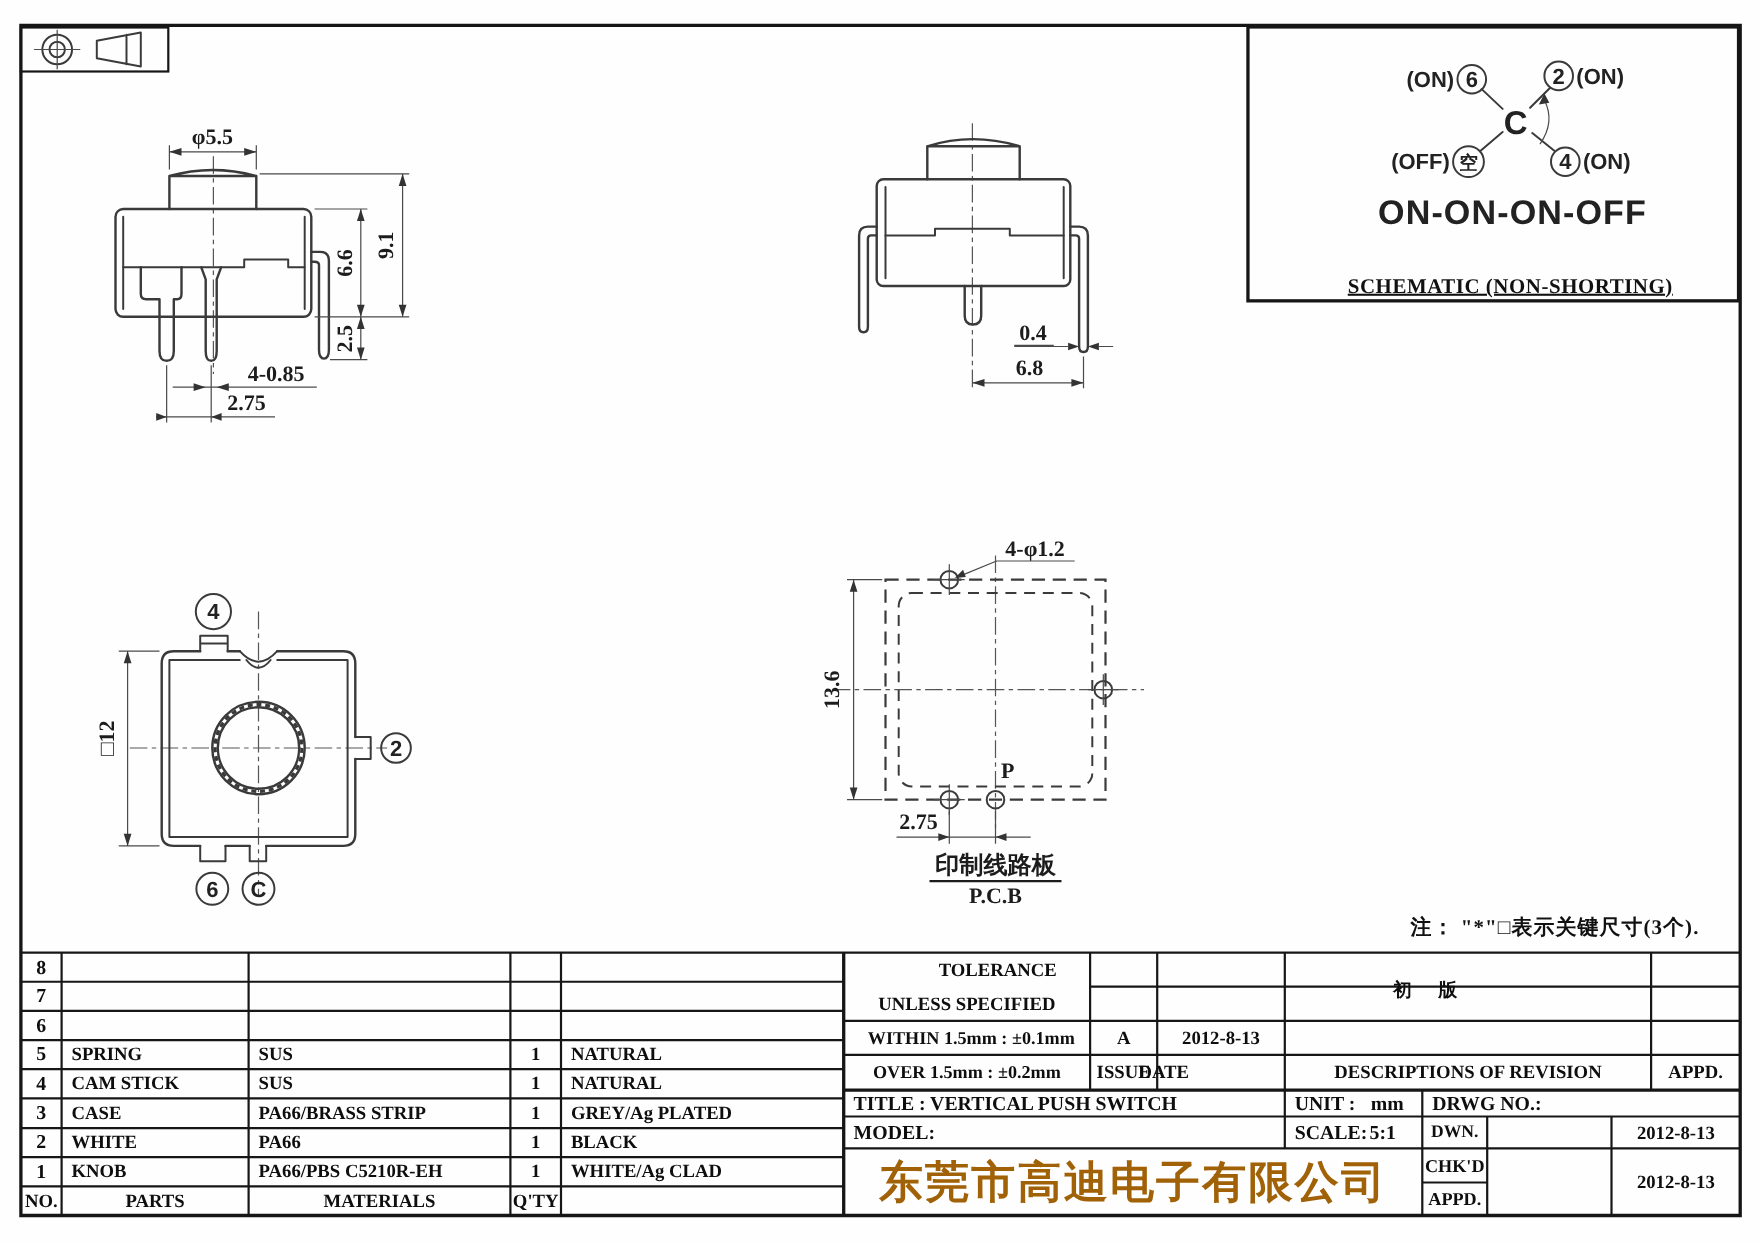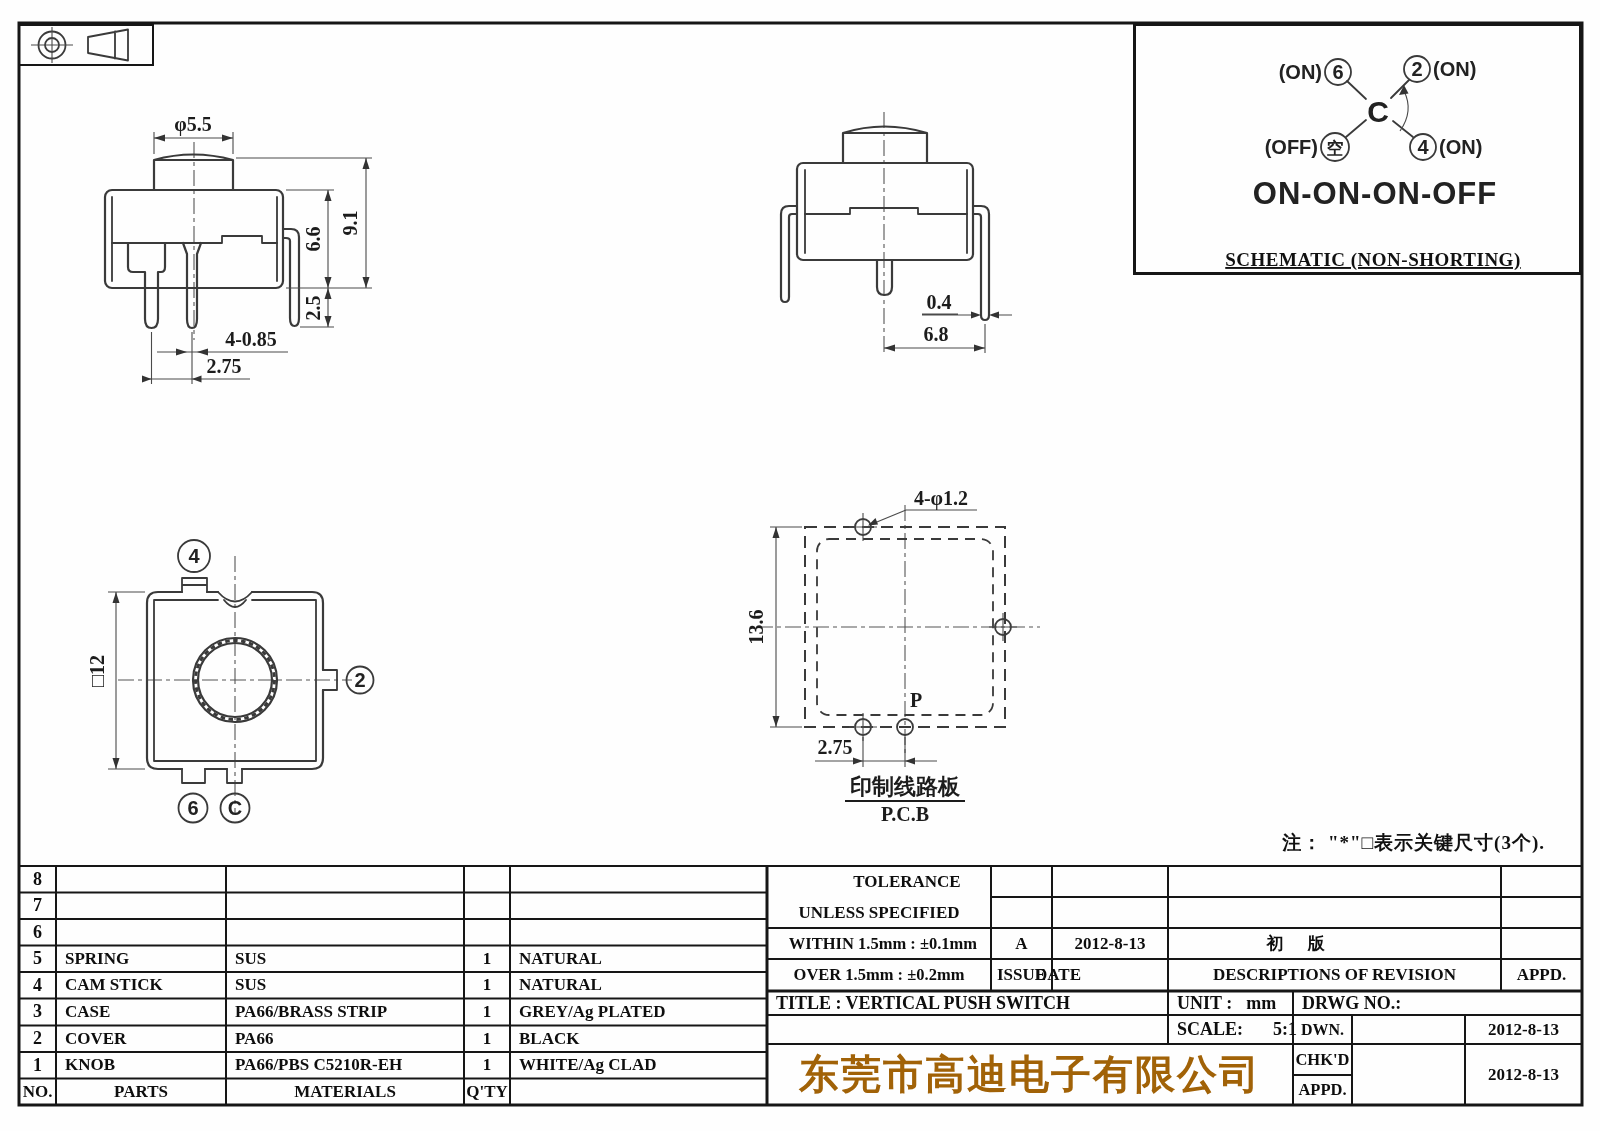--- a/index.html
+++ b/index.html
@@ -262,21 +262,21 @@
   <div class="cell c-l" style="left:56px;top:972px;width:170px;height:26px">CAM STICK</div>
   <div class="cell c-l" style="left:226px;top:972px;width:238px;height:26px">SUS</div>
   <div class="cell c-c" style="left:464px;top:972px;width:46px;height:26px">1</div>
   <div class="cell c-l" style="left:510px;top:972px;width:257px;height:26px">NATURAL</div>
   <div class="cell c-c" style="left:19px;top:998px;width:37px;height:27px;font-size:18px">3</div>
   <div class="cell c-l" style="left:56px;top:998px;width:170px;height:27px">CASE</div>
   <div class="cell c-l" style="left:226px;top:998px;width:238px;height:27px">PA66/BRASS STRIP</div>
   <div class="cell c-c" style="left:464px;top:998px;width:46px;height:27px">1</div>
   <div class="cell c-l" style="left:510px;top:998px;width:257px;height:27px">GREY/Ag PLATED</div>
   <div class="cell c-c" style="left:19px;top:1025px;width:37px;height:27px;font-size:18px">2</div>
-  <div class="cell c-l" style="left:56px;top:1025px;width:170px;height:27px">COVER</div>
+  <div class="cell c-l" style="left:56px;top:1025px;width:170px;height:27px">WHITE</div>
   <div class="cell c-l" style="left:226px;top:1025px;width:238px;height:27px">PA66</div>
   <div class="cell c-c" style="left:464px;top:1025px;width:46px;height:27px">1</div>
   <div class="cell c-l" style="left:510px;top:1025px;width:257px;height:27px">BLACK</div>
   <div class="cell c-c" style="left:19px;top:1052px;width:37px;height:26px;font-size:18px">1</div>
   <div class="cell c-l" style="left:56px;top:1052px;width:170px;height:26px">KNOB</div>
   <div class="cell c-l" style="left:226px;top:1052px;width:238px;height:26px">PA66/PBS C5210R-EH</div>
   <div class="cell c-c" style="left:464px;top:1052px;width:46px;height:26px">1</div>
   <div class="cell c-l" style="left:510px;top:1052px;width:257px;height:26px">WHITE/Ag CLAD</div>
 
   <div class="cell c-c" style="left:19px;top:1078px;width:37px;height:27px">NO.</div>
@@ -284,36 +284,37 @@
   <div class="cell c-c" style="left:226px;top:1078px;width:238px;height:27px">MATERIALS</div>
   <div class="cell c-c" style="left:464px;top:1078px;width:46px;height:27px">Q'TY</div>
 
   <div class="cell c-c" style="left:795px;top:866px;width:224px;height:31px">TOLERANCE</div>
   <div class="cell c-c" style="left:767px;top:897px;width:224px;height:31px">UNLESS  SPECIFIED</div>
   <div class="cell c-c" style="left:775px;top:928px;width:216px;height:31px;font-size:16.5px">WITHIN 1.5mm : ±0.1mm</div>
   <div class="cell c-c" style="left:767px;top:959px;width:224px;height:32px;font-size:16.5px">OVER 1.5mm : ±0.2mm</div>
 
   <div class="cell c-c" style="left:991px;top:928px;width:61px;height:31px">A</div>
   <div class="cell c-c" style="left:1052px;top:928px;width:116px;height:31px">2012-8-13</div>
-  <div class="cell c-c" style="left:1168px;top:928px;width:265px;height:31px;letter-spacing:10px">初 版</div>
+  <div class="cell c-c" style="left:1168px;top:884px;width:265px;height:31px;letter-spacing:10px">初 版</div>
   <div class="cell c-c" style="left:991px;top:959px;width:61px;height:32px">ISSUE</div>
   <div class="cell c-c" style="left:989px;top:959px;width:138px;height:32px">DATE</div>
   <div class="cell c-c" style="left:1168px;top:959px;width:333px;height:32px">DESCRIPTIONS OF REVISION</div>
   <div class="cell c-c" style="left:1501px;top:959px;width:81px;height:32px">APPD.</div>
 
   <div class="cell c-l" style="left:767px;top:991px;width:401px;height:24px;font-size:18px;gap:4px">
     <span>TITLE :</span>
     <span>VERTICAL PUSH SWITCH</span>
   </div>
   <div class="cell c-l" style="left:1168px;top:991px;width:125px;height:24px;font-size:18px;gap:14px">
     <span>UNIT :</span>
     <span>mm</span>
   </div>
   <div class="cell c-l" style="left:1293px;top:991px;width:289px;height:24px;font-size:18px">DRWG NO.:</div>
-  <div class="cell c-l" style="left:1168px;top:1015px;width:125px;height:28px;font-size:18px;gap:30px">
+  <div class="cell c-l" style="left:767px;top:1015px;width:401px;height:28px;font-size:18px">MODEL:</div>
+  <div class="cell c-l" style="left:1168px;top:1015px;width:125px;height:28px;font-size:18px;gap:2px">
     <span>SCALE:</span>
     <span>5:1</span>
   </div>
   <div class="company" style="left:767px;top:1044px;width:526px;height:61px">东莞市高迪电子有限公司</div>
   <div class="cell c-c" style="left:1293px;top:1015px;width:59px;height:29px;font-size:16px">DWN.</div>
   <div class="cell c-c" style="left:1465px;top:1015px;width:117px;height:29px">2012-8-13</div>
   <div class="cell c-c" style="left:1293px;top:1044px;width:59px;height:31px;font-size:16.5px">CHK'D</div>
   <div class="cell c-c" style="left:1293px;top:1075px;width:59px;height:30px;font-size:16.5px">APPD.</div>
   <div class="cell c-c" style="left:1465px;top:1044px;width:117px;height:61px">2012-8-13</div>
 

